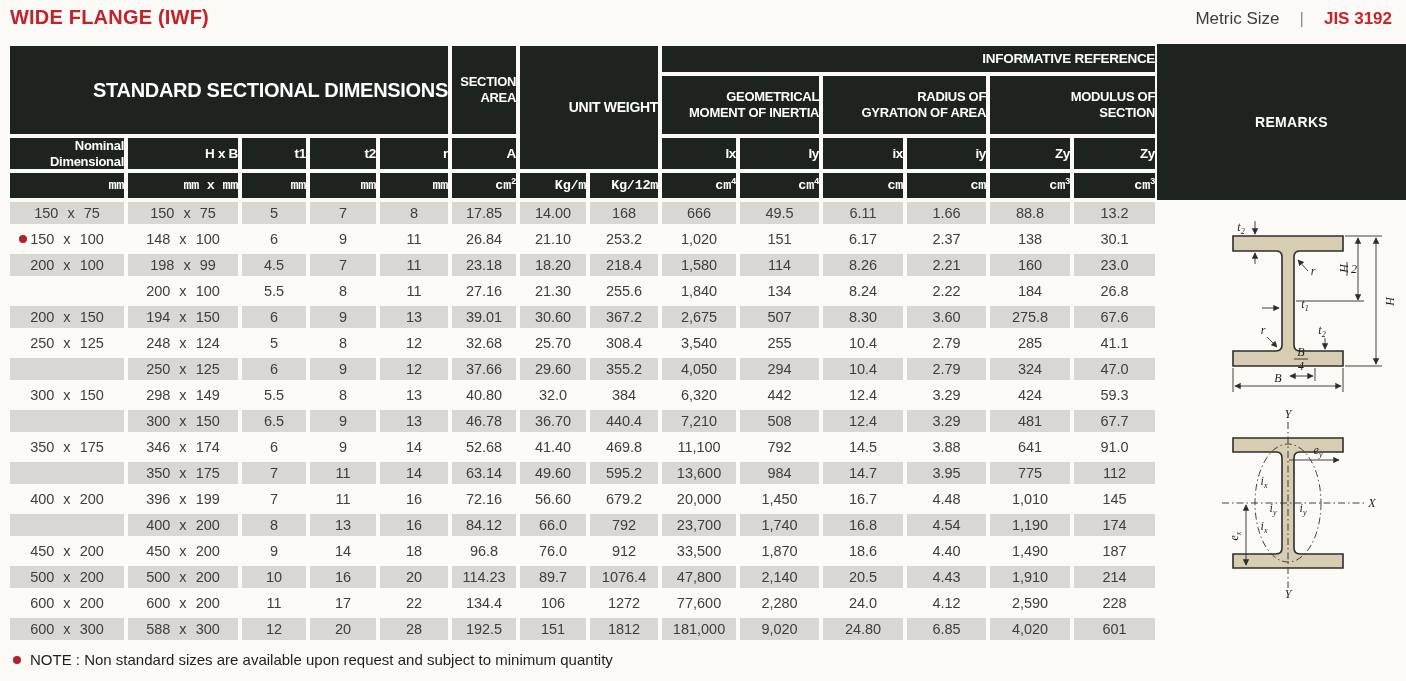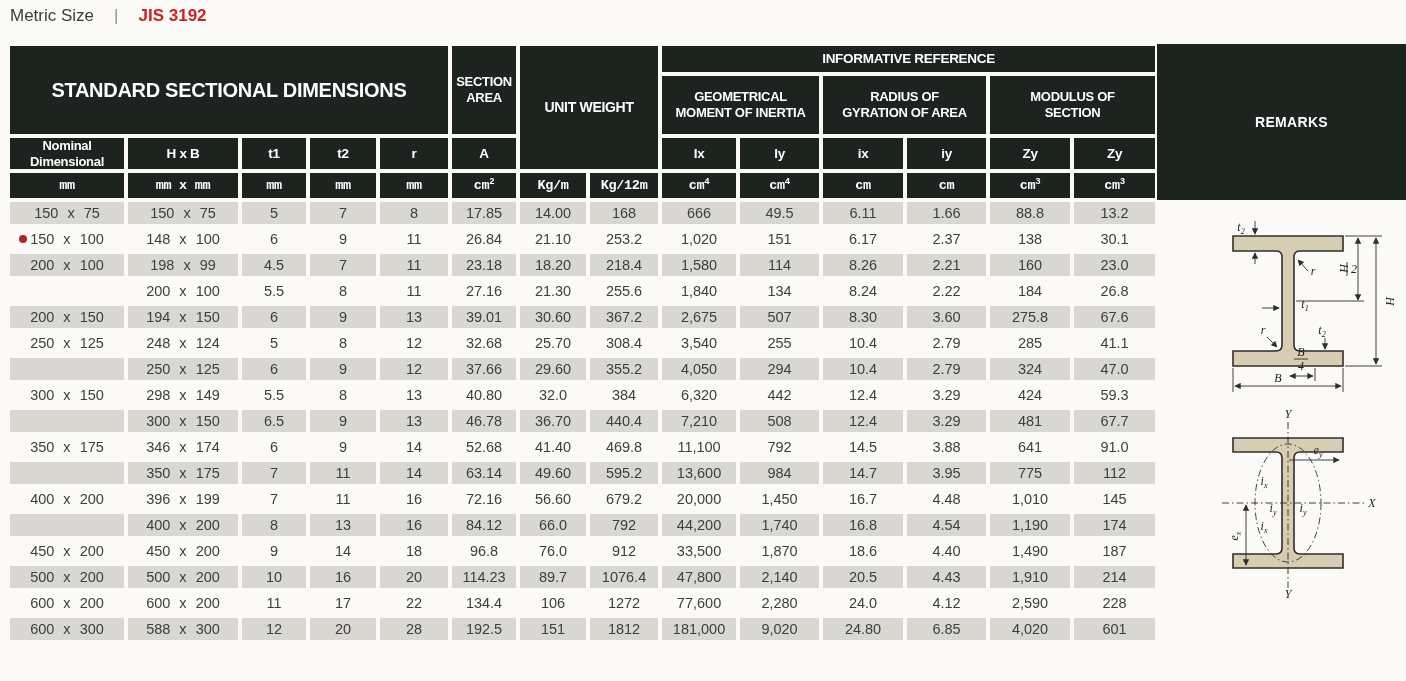--- a/index.html
+++ b/index.html
@@ -11,21 +11,21 @@
   .page-head{ position:absolute; top:6px; left:10px; right:14px; display:flex; justify-content:space-between; align-items:baseline; }
   .title{ font-size:20px; font-weight:bold; color:var(--red); letter-spacing:.2px; }
   .metric{ font-size:17px; color:#3c3c40; display:flex; align-items:baseline;gap:8px; }
   .metric .sep{ color:#8f8f8f; padding:0 12px; font-weight:normal; }
   .metric .jis{ color:#cd2127; font-weight:bold; }
 
   
   .table-wrap{ position:absolute; top:44px; left:8px; }
   table{ table-layout:fixed; border-collapse:separate; border-spacing:0; width:1149px; }
   th,td{ border:2px solid var(--bg); }
-  th{ background:var(--hdr); color:#fff; font-weight:bold; text-align:center; vertical-align:middle;
+  th{ background:var(--hdr); color:#fff; font-weight:bold; text-align:right; vertical-align:middle;
       font-size:13.5px; letter-spacing:-0.3px; line-height:1.2; }
   .hr1{ height:30px; } .hr2{ height:62px; } .hr3{ height:35px; } .hr4{ height:29px;font-family:Liberation Mono, monospace; }
   .th-small{ font-size:13px; }
   tbody tr{ height:26px; }
   tbody td{ text-align:center; vertical-align:middle; color:var(--ink); font-size:14.5px; padding:0; position:relative; }
   tbody tr:nth-child(odd) td{ background:var(--shade); }
   td.dim{ word-spacing:5px; }
   .bullet{ display:none; position:absolute; left:9px; top:50%; transform:translateY(-50%);
            width:8px; height:8px; border-radius:50%; background:#b1242b; }
   tr.has-bullet .bullet{ display:block; }
@@ -48,20 +48,21 @@
   .note{ position:absolute; left:13px; top:651px; display:flex; align-items:center; gap:9px; }
   .note .dot{ width:8px; height:8px; border-radius:50%; background:#ad2329; }
   .note .txt{ font-size:15px; color:#1e1e1e; }
 </style>
 </head>
 <body>
 
 <div class="sheet">
 
   <div class="page-head">
+    <div class="title">WIDE FLANGE (IWF)</div>
     <div class="metric">
       <span>Metric Size</span>
       <span class="sep">|</span>
       <span class="jis">JIS 3192</span>
     </div>
   </div>
 
   <div class="table-wrap">
     <table>
       <colgroup>
@@ -334,21 +335,21 @@
         </tr>
           <tr>
           <td class="dim"><span class="val"></span></td>
           <td class="dim"><span class="val">400 x 200</span></td>
           <td><span class="val">8</span></td>
           <td><span class="val">13</span></td>
           <td><span class="val">16</span></td>
           <td><span class="val">84.12</span></td>
           <td><span class="val">66.0</span></td>
           <td><span class="val">792</span></td>
-          <td><span class="val">44,200</span></td>
+          <td><span class="val">23,700</span></td>
           <td><span class="val">1,740</span></td>
           <td><span class="val">16.8</span></td>
           <td><span class="val">4.54</span></td>
           <td><span class="val">1,190</span></td>
           <td><span class="val">174</span></td>
         </tr>
           <tr>
           <td class="dim"><span class="val">450 x 200</span></td>
           <td class="dim"><span class="val">450 x 200</span></td>
           <td><span class="val">9</span></td>
@@ -483,14 +484,18 @@
       <line class="dim" x1="38" y1="97" x2="38" y2="157" marker-start="url(#ar)" marker-end="url(#ar)"></line>
       <text transform="rotate(-90 30 128)" x="30" y="128"><tspan>e</tspan><tspan class="sub" dy="3">x</tspan></text>
 
       <text x="56" y="77"><tspan>i</tspan><tspan class="sub" dy="3">x</tspan></text>
       <text x="65" y="104"><tspan>i</tspan><tspan class="sub" dy="3">y</tspan></text>
       <text x="95" y="104"><tspan>i</tspan><tspan class="sub" dy="3">y</tspan></text>
       <text x="56" y="122"><tspan>i</tspan><tspan class="sub" dy="3">x</tspan></text>
     </svg>
   </div>
 
+  <div class="note">
+    <span class="dot"></span>
+    <span class="txt">NOTE : Non standard sizes are available upon request and subject to minimum quantity</span>
+  </div>
 
 </div>
 
 </body></html>

